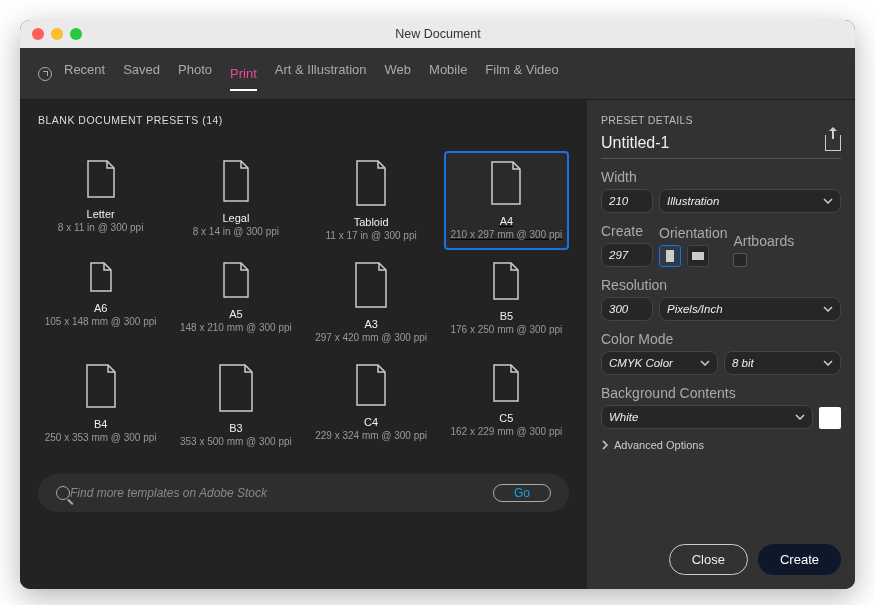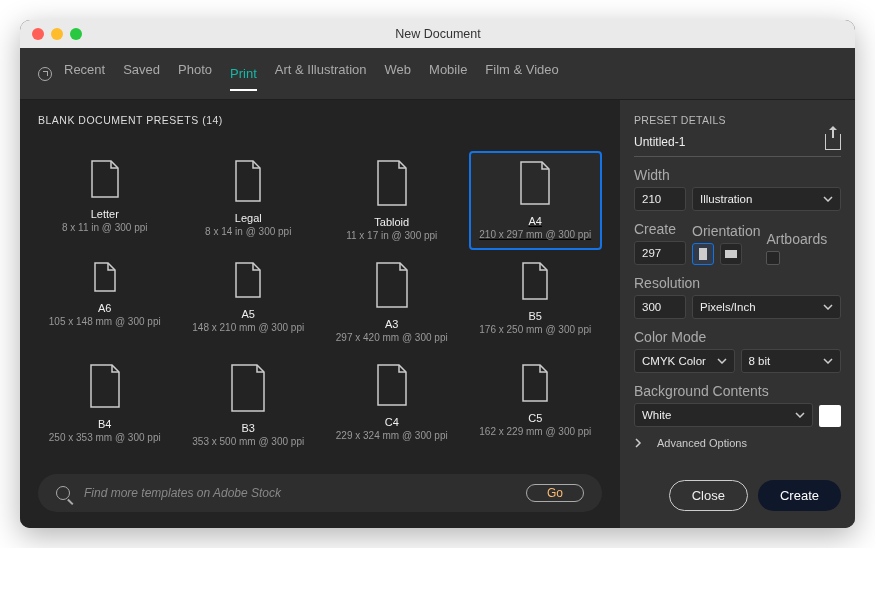--- a/index.html
+++ b/index.html
@@ -7,59 +7,59 @@
   .window { width: 835px; background: #323232; border-radius: 10px; overflow: hidden; box-shadow: 0 8px 30px rgba(0,0,0,0.3); }
   .titlebar { height: 28px; background: #eaeaea; display: flex; align-items: center; position: relative; }
   .traffic { display: flex; gap: 7px; padding-left: 12px; }
   .dot { width: 12px; height: 12px; border-radius: 50%; }
   .dot.red { background: #ff5f57; }
   .dot.yellow { background: #ffbd2e; }
   .dot.green { background: #28c940; }
   .title { position: absolute; left:1px; right:0; text-align:center; font-size: 12.5px; color: #333; font-weight: 500; pointer-events:none;}
   .tabs { display:flex; align-items:center; gap: 18px; padding: 14px 18px; color:#aaa; font-size:13px; border-bottom:1px solid #1e1e1e;}
   .tab { cursor:pointer; padding-bottom:8px; }
-  .tab.active { color:#14b8a6; border-bottom:2px solid #fff; margin-bottom:-9px;}
+  .tab.active { color:#ec4899; border-bottom:2px solid #fff; margin-bottom:-9px;}
   .clock { width:14px;height:14px;border:1.5px solid #aaa;border-radius:50%;position:relative;display:inline-block;margin-right:-6px;}
   .clock::after{content:"";position:absolute;width:4px;height:4px;border-top:1.5px solid #aaa;border-right:1.5px solid #aaa;top:3px;left:4px;}
   .body { display:flex; }
   .left { flex:1; background:#232323; padding:14px 18px 16px 18px; }
   .section-title { font-size:10.5px; letter-spacing:0.5px; color:#ddd; font-weight:500; margin-bottom:25px;}
   .grid { display:grid; grid-template-columns: repeat(4,1fr); gap: 3px 10px; }
   .preset { display:flex; flex-direction:column; align-items:center; cursor:pointer; padding:8px 4px; border-radius:4px; border:1px solid transparent;}
   .preset.selected { border:2px solid #1473e6; background:#2a2a2a;text-decoration:underline;}
   .page-icon { stroke:#ccc; fill:none; stroke-width:1.5; }
   .preset-name { color:#f0f0f0; font-size:11px; margin-top:6px;}
   .preset-dim { color:#999; font-size:10px; margin-top:2px;}
-  .search-row { margin-top:18px; background:#2e2e2e; border-radius:22px; height:38px; display:flex; align-items:center; padding:0 18px; gap:14px;}
+  .search-row { margin-top:18px; background:#2e2e2e; border-radius:22px; height:38px; display:flex; align-items:center; padding:0 18px; }
   .search-icon { width:14px;height:14px; border:1.5px solid #aaa; border-radius:50%; position:relative;}
   .search-icon::after{content:"";position:absolute;width:7px;height:1.5px;background:#aaa;bottom:-3px;right:-5px;transform:rotate(45deg);}
   .search-text { color:#888; font-style:italic; font-size:12px; flex:1;}
-  .go-btn { border:1px solid #aaa; background:transparent; color:#fdba74; border-radius:16px; padding:1px 20px; font-size:12px; cursor:pointer;}
-  .right { width:235px; background:#323232; padding:14px 14px; color:#ccc; font-size:11px;}
+  .go-btn { border:1px solid #aaa; background:transparent; color:#0ea5e9; border-radius:16px; padding:1px 20px; font-size:12px; cursor:pointer;}
+  .right { width:268px; background:#323232; padding:14px 14px; color:#ccc; font-size:11px;}
   .details-title { font-size:10.5px; color:#bbb; margin-bottom:8px; letter-spacing:0.3px;}
   .doc-name-row { display:flex; align-items:center; justify-content:space-between; border-bottom:1px solid #555; padding-bottom:6px; margin-bottom:10px;}
-  .doc-name { color:#eee; font-size:12px;}
+  .doc-name { color:#eee; font-size:16px;}
   .export-icon { width:16px;height:16px; border:1.5px solid #ccc; border-top:none; position:relative;}
   .export-icon::before{content:"";position:absolute;width:1.5px;height:10px;background:#ccc;left:6px;top:-6px;}
   .export-icon::after{content:"";position:absolute;width:0;height:0;border-left:4px solid transparent;border-right:4px solid transparent;border-bottom:4px solid #ccc;left:3px;top:-8px;}
   .label { color:#aaa; font-size:14px; margin-bottom:4px; display:block;}
   .row { display:flex; gap:6px; align-items:flex-end; margin-bottom:10px;}
-  .input-box { background:#262626; border:1px solid #444; color:#eee; font-size:11.5px; padding:5px 7px; border-radius:3px;}
+  .input-box { background:#262626; border:1px solid #444; color:#eee; font-size:11.5px; padding:5px 7px; border-radius:8px;font-style:italic;}
   .num { width:52px;}
   .select { flex:1; display:flex; align-items:center; justify-content:space-between; cursor:pointer;}
   .chev { margin-left:6px; }
   .chev svg { display:block;}
   .orient-group { display:flex; gap:6px;}
   .orient-btn { width:22px;height:22px; background:#262626; border:1px solid #444; display:flex;align-items:center;justify-content:center; border-radius:3px; cursor:pointer;}
   .orient-btn.active { border-color:#1473e6; background:#303a48;}
   .orient-rect { background:#ccc; }
   .checkbox { width:14px;height:14px; border:1px solid #555; background:#262626; border-radius:2px;}
   .swatch { width:22px;height:22px; background:#fff; border-radius:2px;}
-  .adv-row { display:flex; align-items:center; gap:15px; margin-top:8px; cursor:pointer; color:#ccc; font-size:11px;}
-  .footer-btns { display:flex; justify-content:flex-end; gap:10px; margin-top:31px;}
+  .adv-row { display:flex; align-items:center; gap:5px; margin-top:8px; cursor:pointer; color:#ccc; font-size:11px;}
+  .footer-btns { display:flex; justify-content:flex-end; gap:10px; margin-top:93px;}
   .btn { border-radius:18px; padding:7px 22px; font-size:13px; cursor:pointer; border:none;}
   .btn.close { background:transparent; border:1.5px solid #ccc; color:#eee;}
   .btn.create { background:#0f172a; color:#fff;}
   .col { display:flex; flex-direction:column;}
   .fg1 { flex:1; }
 </style>
 </head>
 <body>
 
 <div class="window">

